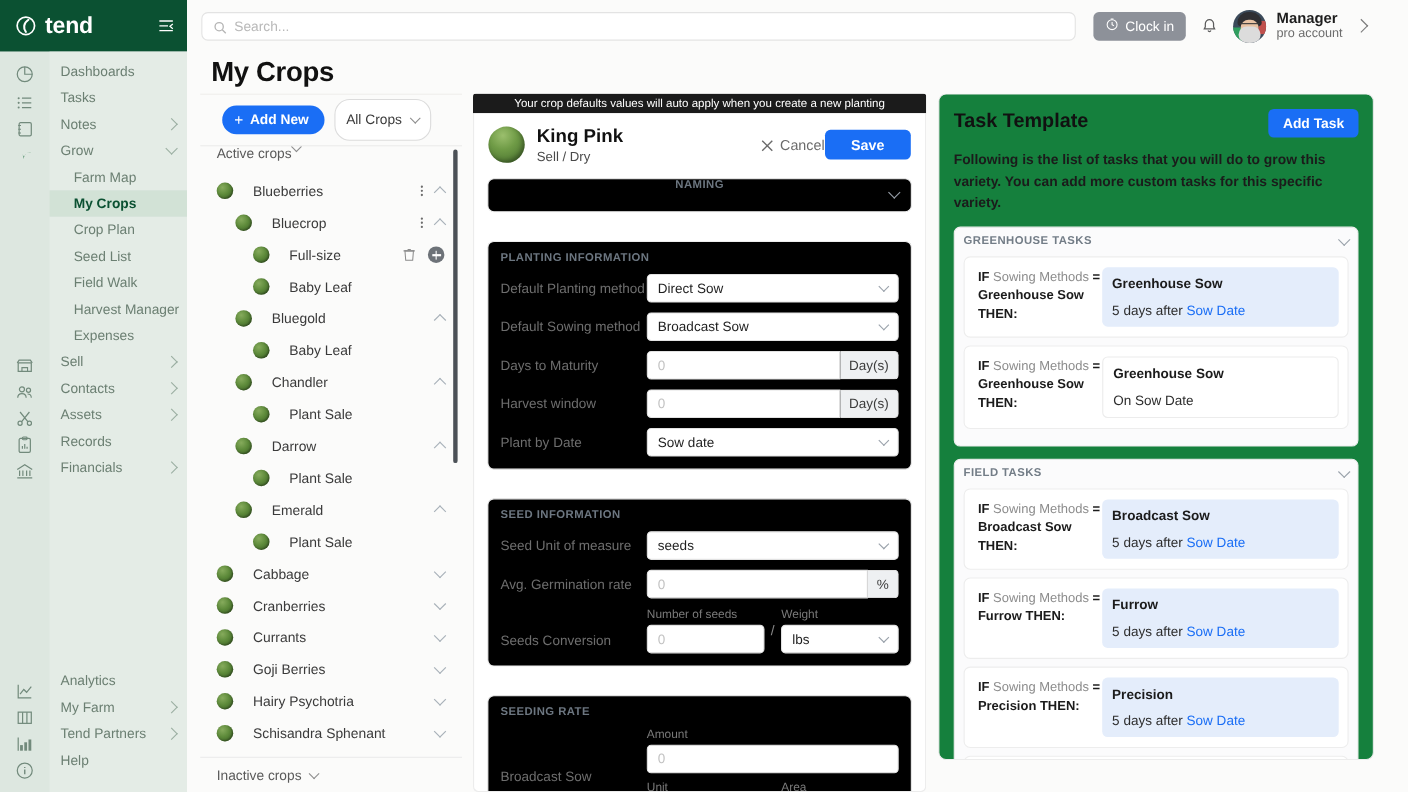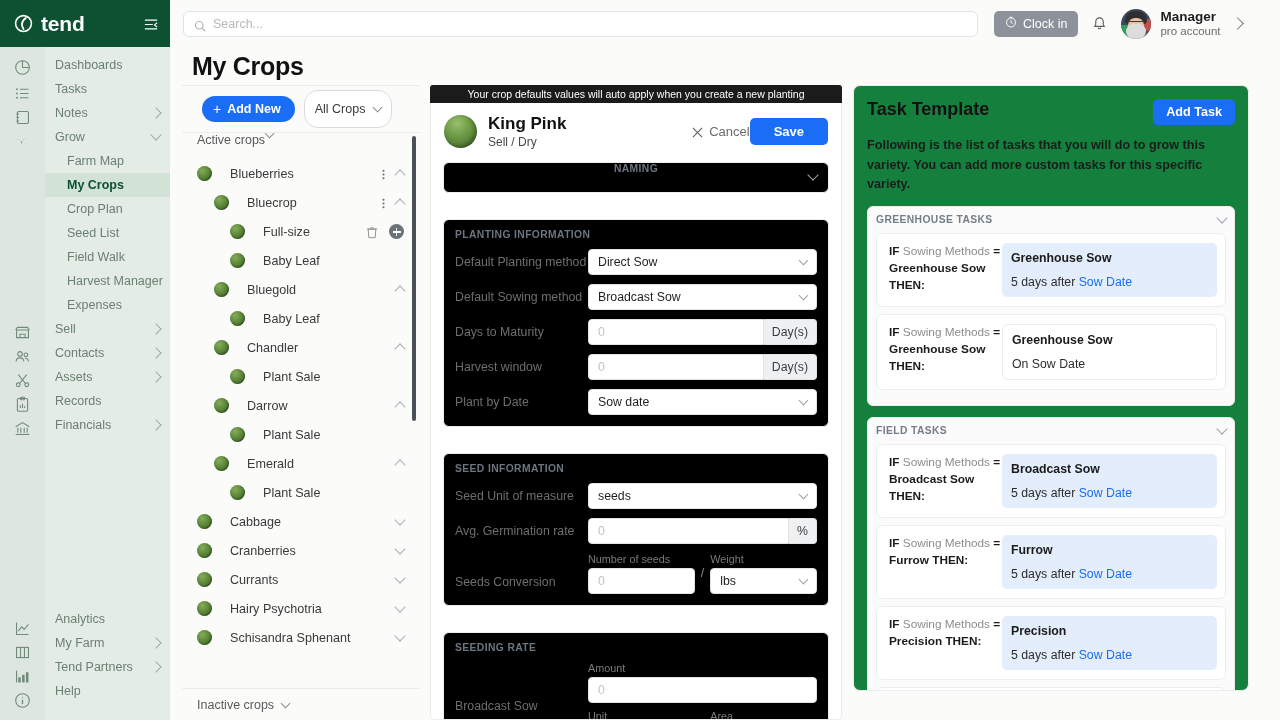--- a/index.html
+++ b/index.html
@@ -547,20 +547,27 @@
   <div class="crop-row lvl0">
     <span class="crop-ic"></span>
     <span class="crop-label">Cranberries</span>
     <span class="row-actions">
                   <span class="row-chev down"></span>
                 </span>
   </div>
   <div class="crop-row lvl0">
     <span class="crop-ic"></span>
     <span class="crop-label">Currants</span>
+    <span class="row-actions">
+                  <span class="row-chev down"></span>
+                </span>
+  </div>
+  <div class="crop-row lvl0">
+    <span class="crop-ic"></span>
+    <span class="crop-label">Goji Berries</span>
     <span class="row-actions">
                   <span class="row-chev down"></span>
                 </span>
   </div>
   <div class="crop-row lvl0">
     <span class="crop-ic"></span>
     <span class="crop-label">Hairy Psychotria</span>
     <span class="row-actions">
                   <span class="row-chev down"></span>
                 </span>

